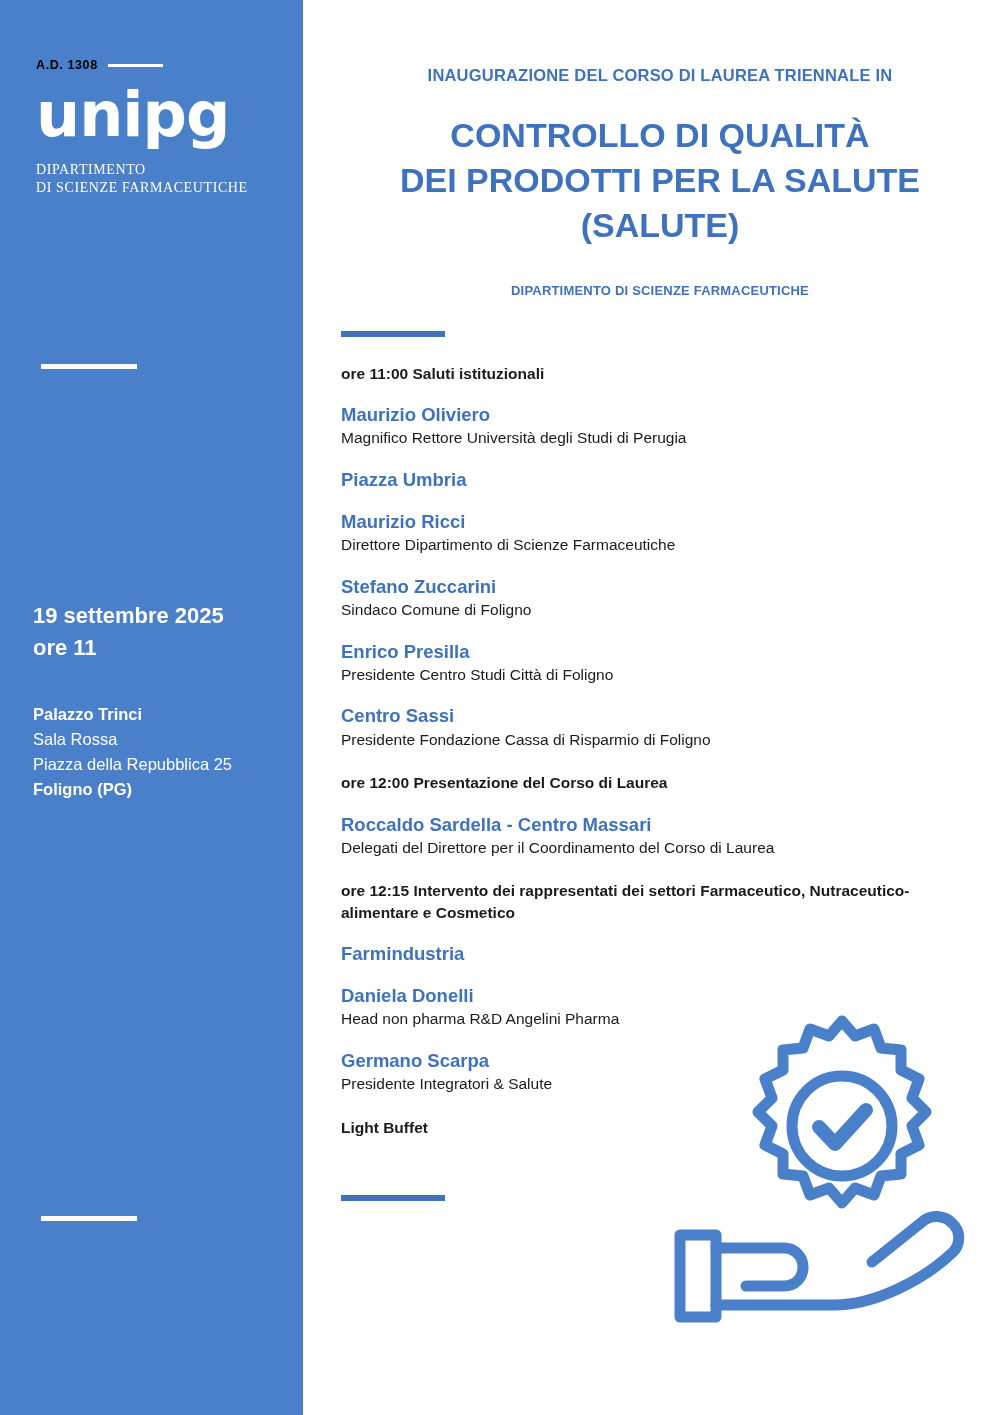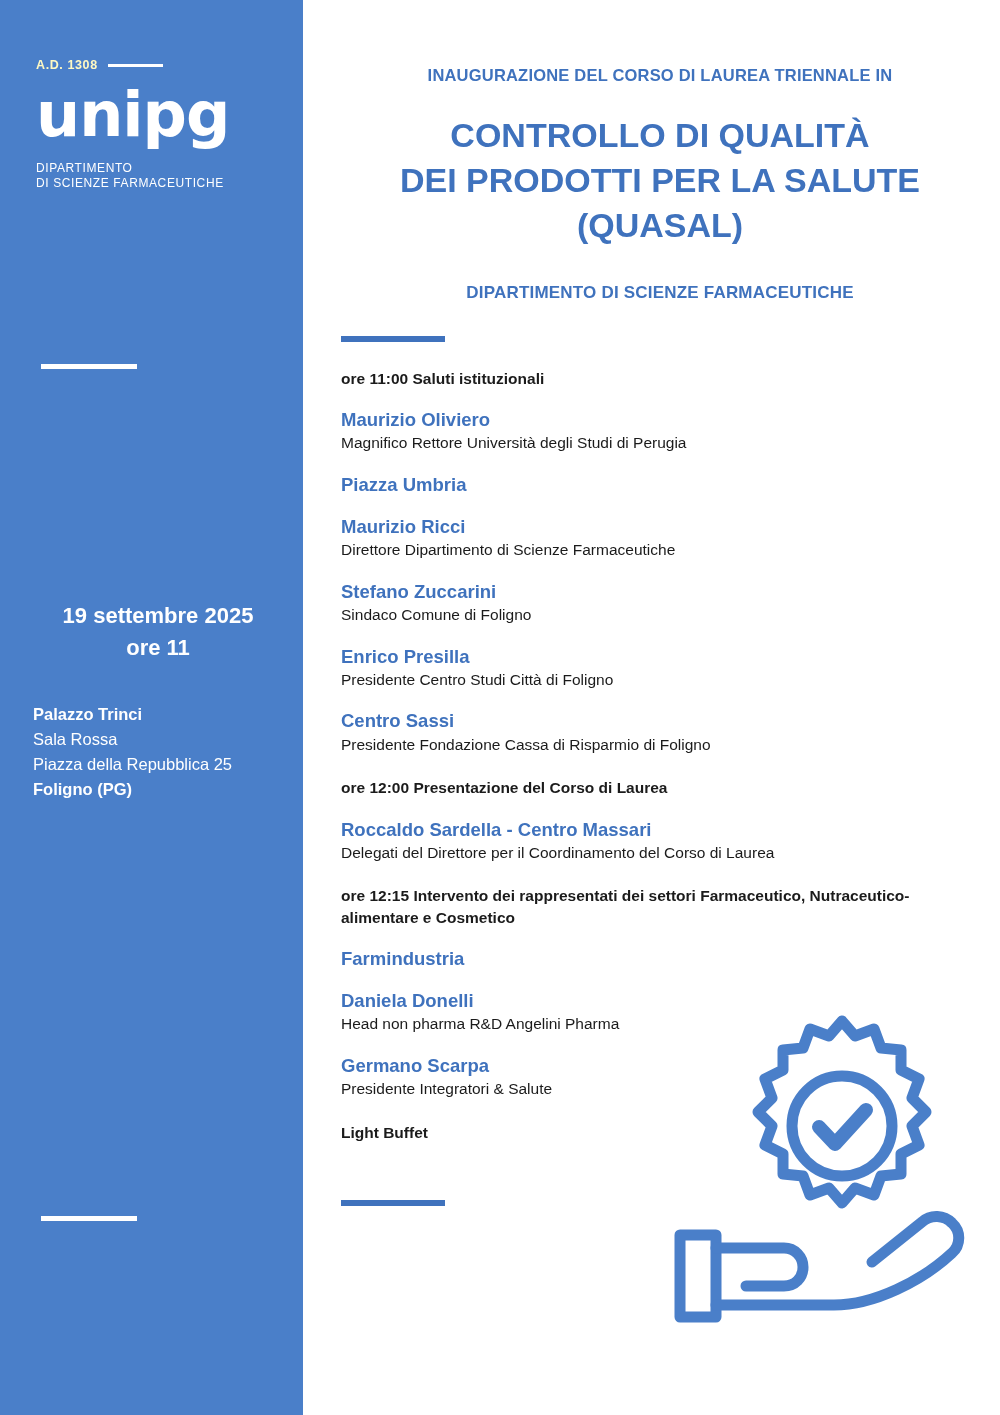--- a/index.html
+++ b/index.html
@@ -36,65 +36,66 @@
     top: 58px;
     width: 240px;
   }
   .logo-ad {
     display: flex;
     align-items: center;
     gap: 10px;
     font-size: 12.5px;
     font-weight: 700;
     letter-spacing: 0.6px;
-    color: #fef9c3;
+    color: #000000;
   }
   .logo-ad .rule {
     flex: 1;
     height: 3px;
     background: #ffffff;
     max-width: 55px;
     margin-top: 1px;
   }
   .logo-word {
     margin-top: 14px;
     font-size: 62px;
     line-height: 0.95;
     font-weight: 700;
     letter-spacing: -1px;
     color: #ffffff;
     font-family: "DejaVu Sans", sans-serif;
   }
   .logo-dept {
     margin-top: 16px;
-    font-size: 12px;
+    font-size: 14px;
     line-height: 1.3;
     font-weight: 400;
     letter-spacing: 0.6px;
     color: #ffffff;
+    font-family: Liberation Serif, serif;
   }
   .side-rule {
     position: absolute;
     left: 41px;
     width: 96px;
     height: 5px;
     background: #ffffff;
   }
   .side-rule.top { top: 364px; }
   .side-rule.bottom { top: 1216px; }
 
   .event-info {
     position: absolute;
     left: 33px;
     top: 600px;
     width: 250px;
     color: #ffffff;
   }
   .event-date {
-    text-align: center;
+    text-align: left;
     font-size: 22px;
     font-weight: 700;
     line-height: 1.45;
     margin-bottom: 38px;
   }
   .venue {
     font-size: 16.5px;
     line-height: 1.52;
   }
   .venue .b { font-weight: 700; }
@@ -120,21 +121,21 @@
     text-align: center;
     color: #3f72bd;
     font-size: 34px;
     font-weight: 700;
     line-height: 1.33;
   }
   .subtitle {
     margin-top: 34px;
     text-align: center;
     color: #3f72bd;
-    font-size: 17px;
+    font-size: 13px;
     font-weight: 700;
     letter-spacing: 0.2px;
   }
   .hr-blue {
     width: 104px;
     height: 6px;
     background: #3f72bd;
     margin: 33px 0 26px 1px;
   }
   .program {
@@ -222,21 +223,21 @@
     <div class="side-rule bottom"></div>
   </div>
 
   <div class="content">
 
     <div class="kicker">INAUGURAZIONE DEL CORSO DI LAUREA TRIENNALE IN</div>
 
     <div class="title">
       <div>CONTROLLO DI QUALITÀ</div>
       <div>DEI PRODOTTI PER LA SALUTE</div>
-      <div>(QUASAL)</div>
+      <div>(SALUTE)</div>
     </div>
 
     <div class="subtitle">DIPARTIMENTO DI SCIENZE FARMACEUTICHE</div>
 
     <div class="hr-blue"></div>
 
     <div class="program">
 
       <div class="slot-time">ore 11:00 Saluti istituzionali</div>
 

